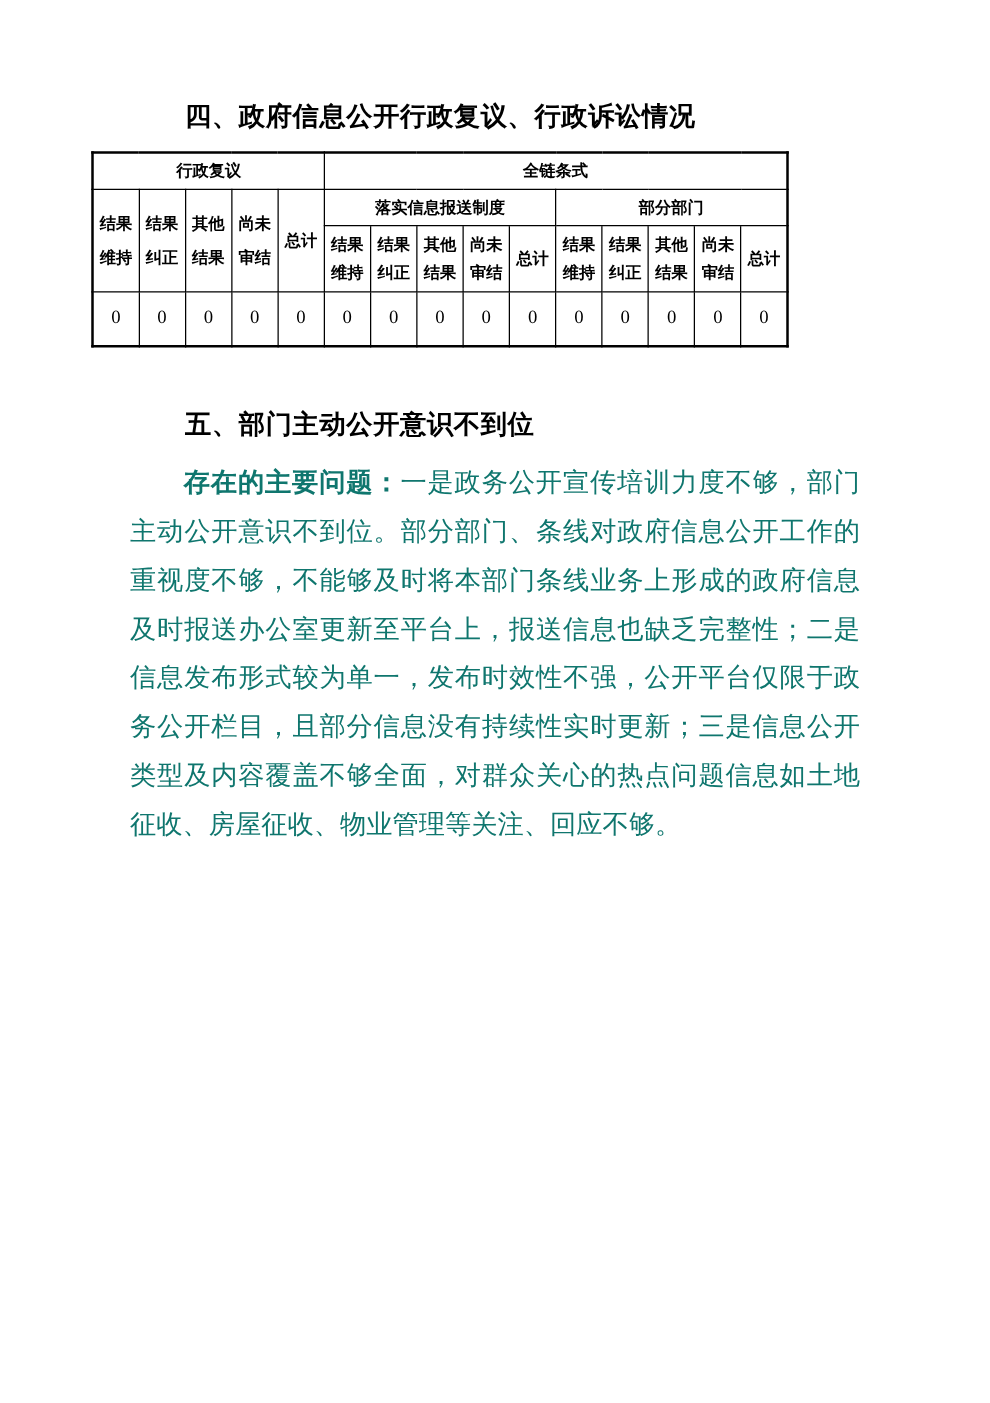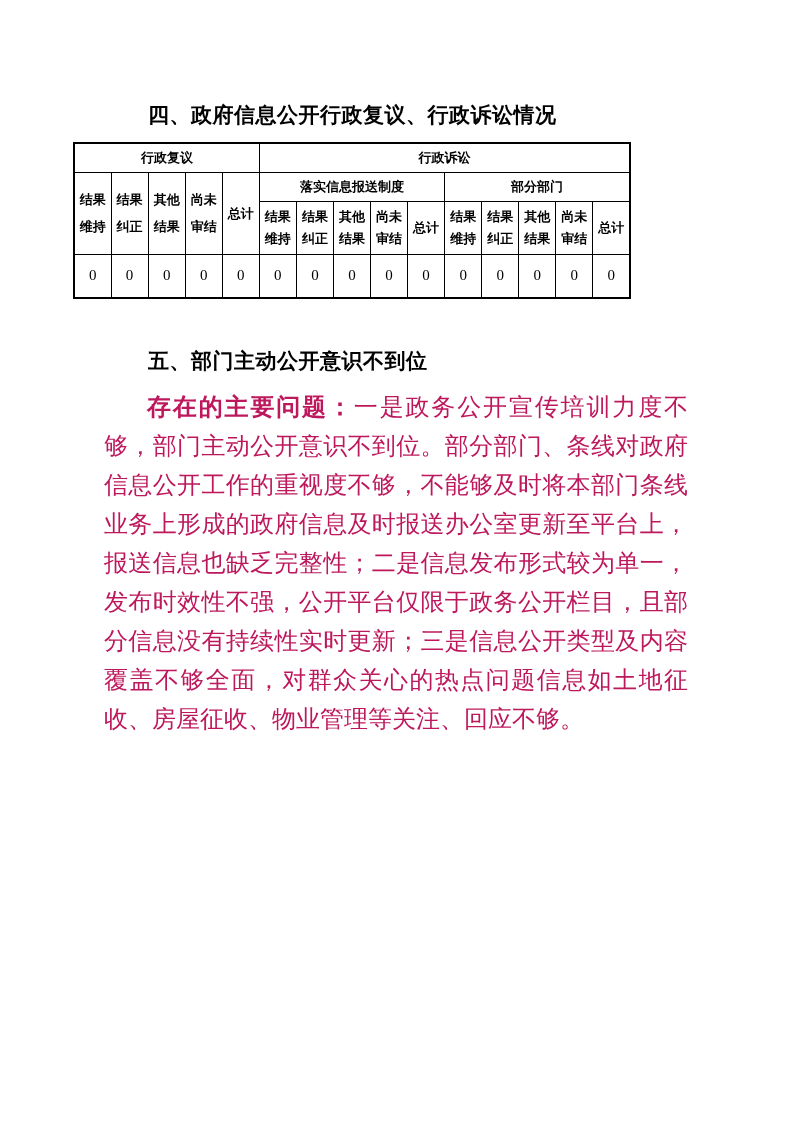--- a/index.html
+++ b/index.html
@@ -4,21 +4,21 @@
 <style>
   html, body { margin: 0; padding: 0; background: #e8e8e8; }
   .page {
     position: relative;
     width: 792px;
     height: 1122px;
     margin: 0 auto;
     background: #ffffff;
     overflow: hidden;
     box-sizing: border-box;
-    padding-top: 101px;
+    padding-top: 80px;
     font-family: "Liberation Serif", serif;
     color: #000;
   }
   .heading {
     margin: 0 0 0 148px;
     font-family: "Liberation Sans", sans-serif;
     font-weight: bold;
     font-size: 21px;
     line-height: 28px;
     letter-spacing: 0.5px;
@@ -53,42 +53,42 @@
   tr.row-values td {
     font-family: "Liberation Serif", serif;
     font-weight: normal;
     font-size: 15px;
   }
 
   p.body-para {
     width: 584px;
     margin: 0 0 0 104px;
     font-family: "Liberation Serif", serif;
-    font-size: 24px;
+    font-size: 21px;
     line-height: 39px;
     text-align: justify;
     text-indent: 43px;
-    color: #be185d;
+    color: #0f766e;
   }
   p.para-1 { margin-top: 13px; }
   p.para-2 { margin-top: 0; }
   .para-lead { font-weight: bold; }
 </style>
 </head>
 <body>
 
 <div class="page">
 
   <div class="heading">四、政府信息公开行政复议、行政诉讼情况</div>
 
   <table class="lit-table">
     <tbody>
         <tr class="row-top">
       <td colspan="5">行政复议</td>
-      <td colspan="10">行政诉讼</td>
+      <td colspan="10">全链条式</td>
     </tr>
     <tr class="row-group">
       <td rowspan="2" class="tall-head">
         <div>结果</div>
         <div>维持</div>
       </td>
       <td rowspan="2" class="tall-head">
         <div>结果</div>
         <div>纠正</div>
       </td>

